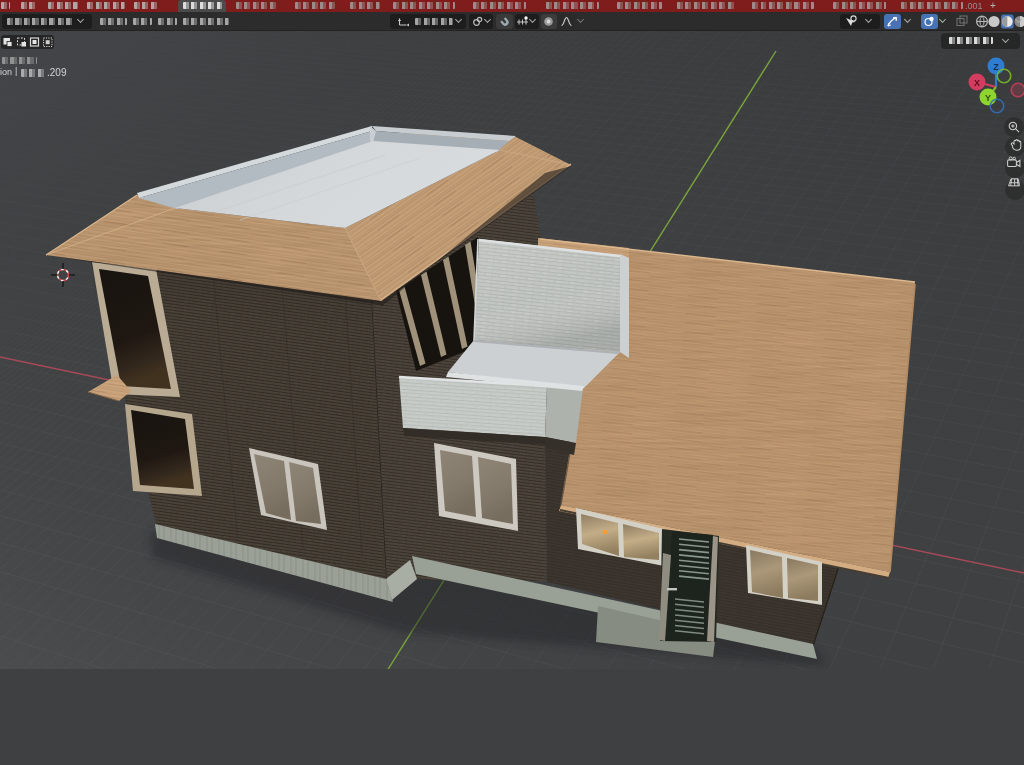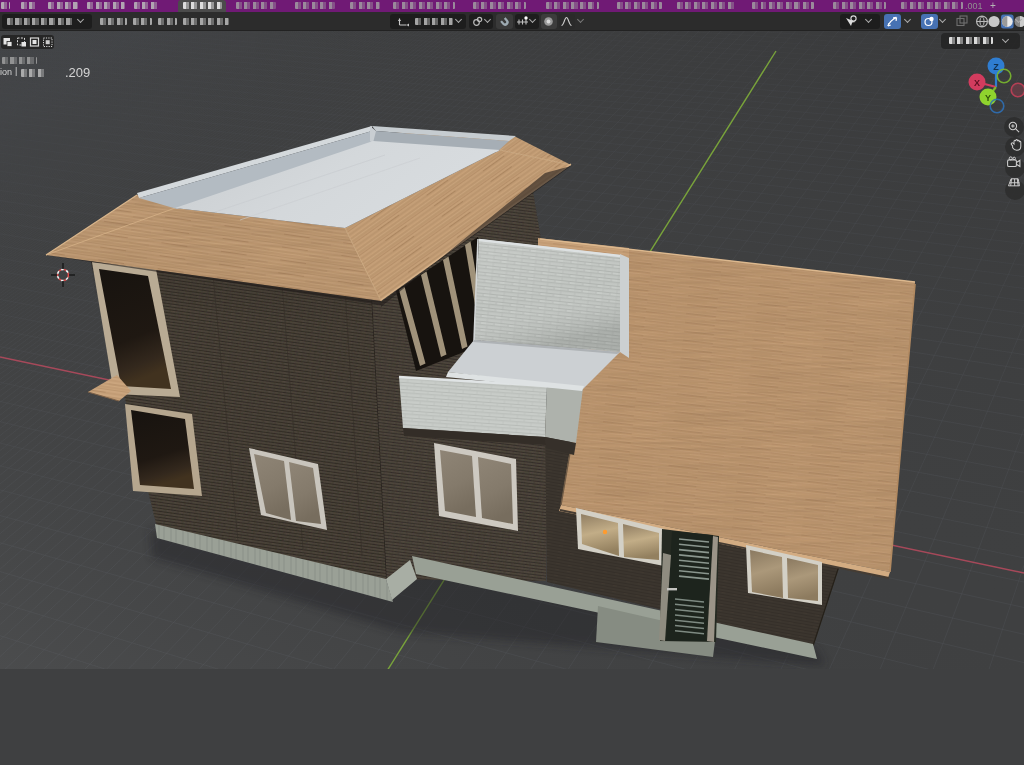--- a/index.html
+++ b/index.html
@@ -1,19 +1,19 @@
 <!DOCTYPE html>
 <html><head><meta charset="utf-8"><style>
 html,body{margin:0;padding:0;width:1024px;height:765px;overflow:hidden;background:#3f4041;font-family:"Liberation Sans",sans-serif;}
 *{box-sizing:border-box;}
 .abs{position:absolute;}
 .jt{position:absolute;height:7px;border-radius:1px;background:repeating-linear-gradient(90deg,rgba(188,188,188,.85) 0 3px,rgba(188,188,188,.45) 3px 6px,rgba(188,188,188,.0) 6px 8.5px);}
 .jt.dim{background:repeating-linear-gradient(90deg,rgba(165,165,165,.8) 0 3px,rgba(165,165,165,.4) 3px 6px,rgba(165,165,165,0) 6px 8.5px);}
 .jt.bright{background:repeating-linear-gradient(90deg,rgba(228,228,228,.95) 0 3px,rgba(228,228,228,.5) 3px 6px,rgba(228,228,228,0) 6px 8.5px);}
-#bar1{position:absolute;left:0;top:0;width:1024px;height:12px;background:#701a75;}
+#bar1{position:absolute;left:0;top:0;width:1024px;height:12px;background:#7f1d1d;}
 #bar2{position:absolute;left:0;top:12px;width:1024px;height:19px;background:#2c2c2c;border-bottom:1px solid #222;}
 .pill{position:absolute;background:#1d1d1d;border-radius:3px;}
 .tab{position:absolute;top:0;height:12px;border-radius:3px 3px 0 0;}
 #vp{position:absolute;left:0;top:31px;width:1024px;height:638px;background:#3f4041;overflow:hidden;}
 .chev{position:absolute;width:5px;height:5px;border-right:1.3px solid #ababab;border-bottom:1.3px solid #ababab;transform:rotate(45deg);}
 </style></head><body>
 <div id="bar1">
   <div class="jt" style="left:1px;top:2px;width:9px"></div>
   <div class="jt" style="left:21px;top:2px;width:17px"></div>
   <div class="jt" style="left:48px;top:2px;width:30px"></div>
@@ -957,21 +957,21 @@
         <rect x="2.5" y="3" width="8.5" height="8.5" fill="none" stroke="#d8d8d8" stroke-width="1" stroke-dasharray="1.2 1.2"></rect>
         <rect x="4.7" y="5.2" width="4" height="4" fill="#e0e0e0" opacity="0.9"></rect>
       </g>
 </svg>
 
 <div class="jt dim" style="left:2px;top:26px;width:35px;height:7px;"></div>
 
 <div class="abs" style="left:0px;top:37px;color:#d4d4d4;font-size:9px;line-height:9px;">ion</div>
 <div class="abs" style="left:15px;top:36px;color:#d4d4d4;font-size:9px;line-height:9px;">|</div>
 <div class="jt" style="left:21px;top:38px;width:25px;height:8px;"></div>
-<div class="abs" style="left:65px;top:37px;color:#d4d4d4;font-size:13px;line-height:9px;">.209</div>
+<div class="abs" style="left:47px;top:37px;color:#d4d4d4;font-size:10px;line-height:9px;">.209</div>
 
 <div class="abs" style="left:941px;top:2px;width:79px;height:16px;background:rgba(32,32,32,0.75);border-radius:4px;"></div>
 <div class="jt bright" style="left:949px;top:6px;width:44px;"></div>
 <div class="chev" style="left:1003px;top:6px;"></div>
 
 <svg class="abs" style="left:955px;top:20px" width="69" height="66" viewBox="0 0 69 66">
   <line x1="41" y1="36" x2="41" y2="15" stroke="#2f7dd1" stroke-width="2.2"></line>
   <line x1="41" y1="36" x2="22" y2="31" stroke="#d23c5e" stroke-width="2.2"></line>
   <line x1="41" y1="36" x2="33" y2="46" stroke="#7ab82e" stroke-width="2.2"></line>
   <circle cx="41" cy="15" r="8.5" fill="#2f7dd1"></circle>

